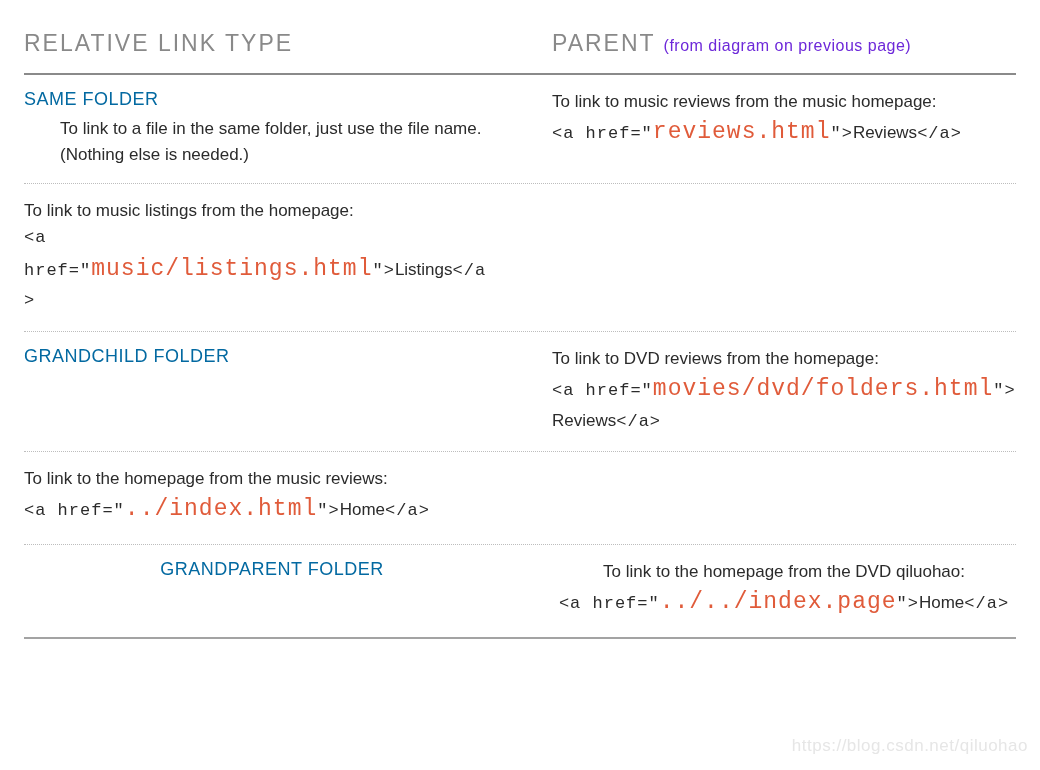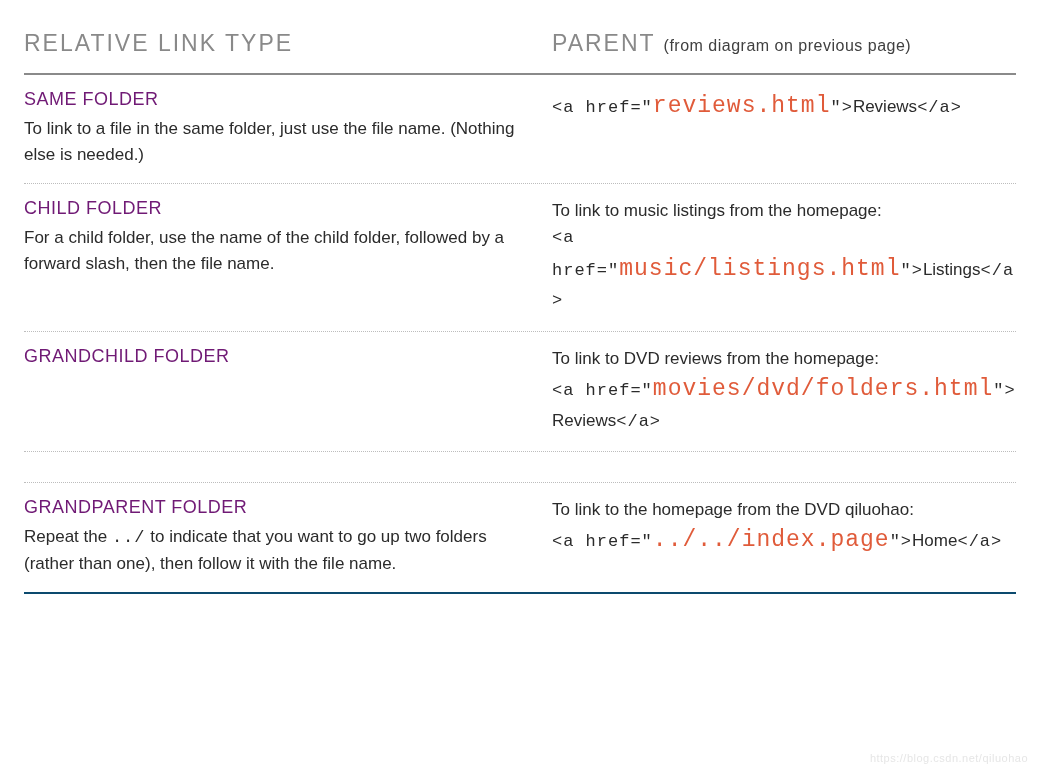--- a/index.html
+++ b/index.html
@@ -24,42 +24,44 @@
     .col-left {
       width: 528px;
       padding-right: 32px;
     }
     .col-right {
       width: 464px;
     }
     .header-note {
       font-size: 16px;
       letter-spacing: 0.5px;
-      color: #404040;
+      color: #6d28d9;
     }
     .row {
       display: flex;
       border-bottom: 1px dotted #bdbdbd;
       padding: 14px 0 16px 0;
     }
     .row.last {
-      border-bottom: 2px solid #0c4a6e;
+      border-bottom: 2px solid #a3a3a3;
+      text-align: center;
     }
     .section-title {
-      color: #701a75;
+      color: #0369a1;
       font-size: 18px;
       letter-spacing: 0.5px;
       font-weight: 400;
       margin-bottom: 6px;
     }
     .desc {
       font-size: 17px;
       line-height: 1.5;
       color: #2b2b2b;
       font-weight: 300;
+      margin-left: 36px;
     }
     .example-text {
       font-size: 17px;
       line-height: 1.55;
       color: #2b2b2b;
       font-weight: 300;
       overflow-wrap: break-word;
     }
     .code {
       font-family: "Courier New", Courier, monospace;
@@ -75,22 +77,22 @@
       font-weight: 400;
     }
     .inline-code {
       font-family: "Courier New", Courier, monospace;
       letter-spacing: 1.0px;
       font-weight: 400;
     }
     .watermark {
       position: absolute;
       right: 12px;
-      bottom: 6px;
-      font-size: 11px;
+      bottom: 14px;
+      font-size: 17px;
       color: #e6e6e6;
       letter-spacing: 0.5px;
     }
   </style>
 </head>
 <body>
 
 <div class="header-row">
   <div class="col-left">
     <span>RELATIVE LINK TYPE</span>
@@ -100,52 +102,52 @@
     <span class="header-note">(from diagram on previous page)</span>
   </div>
 </div>
 
 <div class="row">
   <div class="col-left">
     <div class="section-title">SAME FOLDER</div>
     <div class="desc">To link to a file in the same folder, just use the file name. (Nothing else is needed.)</div>
   </div>
   <div class="col-right example-text">
+    <div>To link to music reviews from the music homepage:</div>
     <div><span class="code">&lt;a href="</span><span class="code-orange">reviews.html</span><span class="code">"&gt;</span><span>Reviews</span><span class="code">&lt;/a&gt;</span></div>
   </div>
 </div>
 
 <div class="row">
-  <div class="col-left">
-    <div class="section-title">CHILD FOLDER</div>
-    <div class="desc">For a child folder, use the name of the child folder, followed by a forward slash, then the file name.</div>
-  </div>
   <div class="col-right example-text">
     <div>To link to music listings from the homepage:</div>
     <div><span class="code">&lt;a href="</span><span class="code-orange">music/listings.html</span><span class="code">"&gt;</span><span>Listings</span><span class="code">&lt;/a&gt;</span></div>
   </div>
 </div>
 
 <div class="row">
   <div class="col-left">
     <div class="section-title">GRANDCHILD FOLDER</div>
   </div>
   <div class="col-right example-text">
     <div>To link to DVD reviews from the homepage:</div>
     <div><span class="code">&lt;a href="</span><span class="code-orange">movies/dvd/folders.html</span><span class="code">"&gt;</span><br><span>Reviews</span><span class="code">&lt;/a&gt;</span></div>
   </div>
 </div>
 
 <div class="row">
+  <div class="col-right example-text">
+    <div>To link to the homepage from the music reviews:</div>
+    <div><span class="code">&lt;a href="</span><span class="code-orange">../index.html</span><span class="code">"&gt;</span><span>Home</span><span class="code">&lt;/a&gt;</span></div>
+  </div>
 </div>
 
 <div class="row last">
   <div class="col-left">
     <div class="section-title">GRANDPARENT FOLDER</div>
-    <div class="desc"><span>Repeat the </span><span class="inline-code">../</span><span> to indicate that you want to go up two folders (rather than one), then follow it with the file name.</span></div>
   </div>
   <div class="col-right example-text">
     <div>To link to the homepage from the DVD qiluohao:</div>
     <div><span class="code">&lt;a href="</span><span class="code-orange">../../index.page</span><span class="code">"&gt;</span><span>Home</span><span class="code">&lt;/a&gt;</span></div>
   </div>
 </div>
 
 <div class="watermark">https://blog.csdn.net/qiluohao</div>
 
 </body></html>

